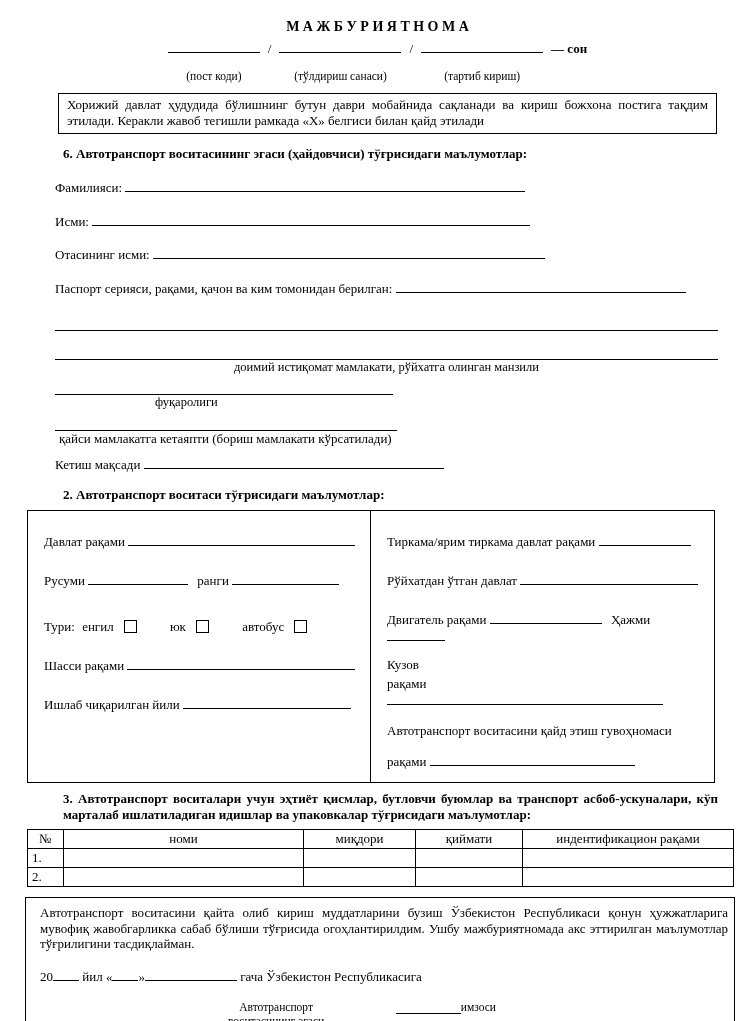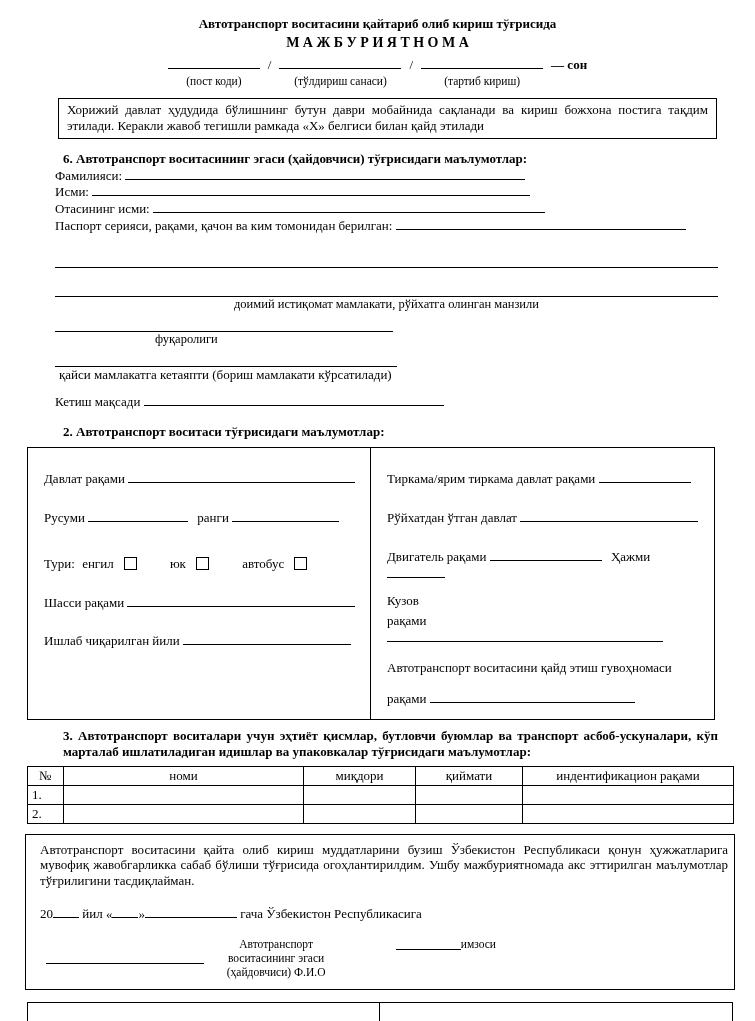--- a/index.html
+++ b/index.html
@@ -23,33 +23,33 @@
 
   
   .bl { display:inline-block; border-bottom:1px solid #000; height:13px; vertical-align:baseline; }
   .fullline { border-bottom:1px solid #000; height:14px; }
   .cap { font-size:11.5px; }
 
   
   .numrow { display:flex; justify-content:center; align-items:flex-start; gap:8px; margin-top:4px; }
   .numgroup { display:flex; flex-direction:column; align-items:center; }
   .numgroup .bl { height:14px; }
-  .numgroup .cap { margin-top:5px; }
+  .numgroup .cap { margin-top:16px; }
   .slash { padding-top:2px; }
   .son { padding-top:2px; }
 
   .notice {
     margin:10px 38px 0 58px;
     border:1.5px solid #000;
     padding:3px 8px 4px 8px;
     text-align:justify;
   }
 
   .sec-heading { margin-top:12px; }
-  .frow { margin-top:0; white-space:nowrap; }
+  .frow { margin-top:17px; white-space:nowrap; }
 
   .capline { margin-top:0; }
 
   
   .twocol {
     border:1.7px solid #000;
     display:flex;
   }
   .cell { width:50%; padding:10px 14px 12px 16px; }
   .cell.left { border-right:1.2px solid #000; }
@@ -78,21 +78,20 @@
   .footer-box { margin:12px 22px 0 27px; }
   .footer-box .cell { padding:16px 14px 14px 16px; }
   .frow-ft { margin-top:18px; white-space:nowrap; }
   .frow-ft:first-child { margin-top:0; }
 </style>
 </head>
 <body>
 
 <div class="page">
 
-  <div class="center b">Автотранспорт воситасини қайтариб олиб кириш тўғрисида</div>
   <div class="center b" style="font-size:14px; margin-top:2px;">М А Ж Б У Р И Я Т Н О М А</div>
 
   <div class="numrow">
     <div class="numgroup">
       <span class="bl" style="width:92px"></span>
       <span class="cap">(пост коди)</span>
     </div>
     <span class="slash">/</span>
     <div class="numgroup">
       <span class="bl" style="width:122px"></span>

